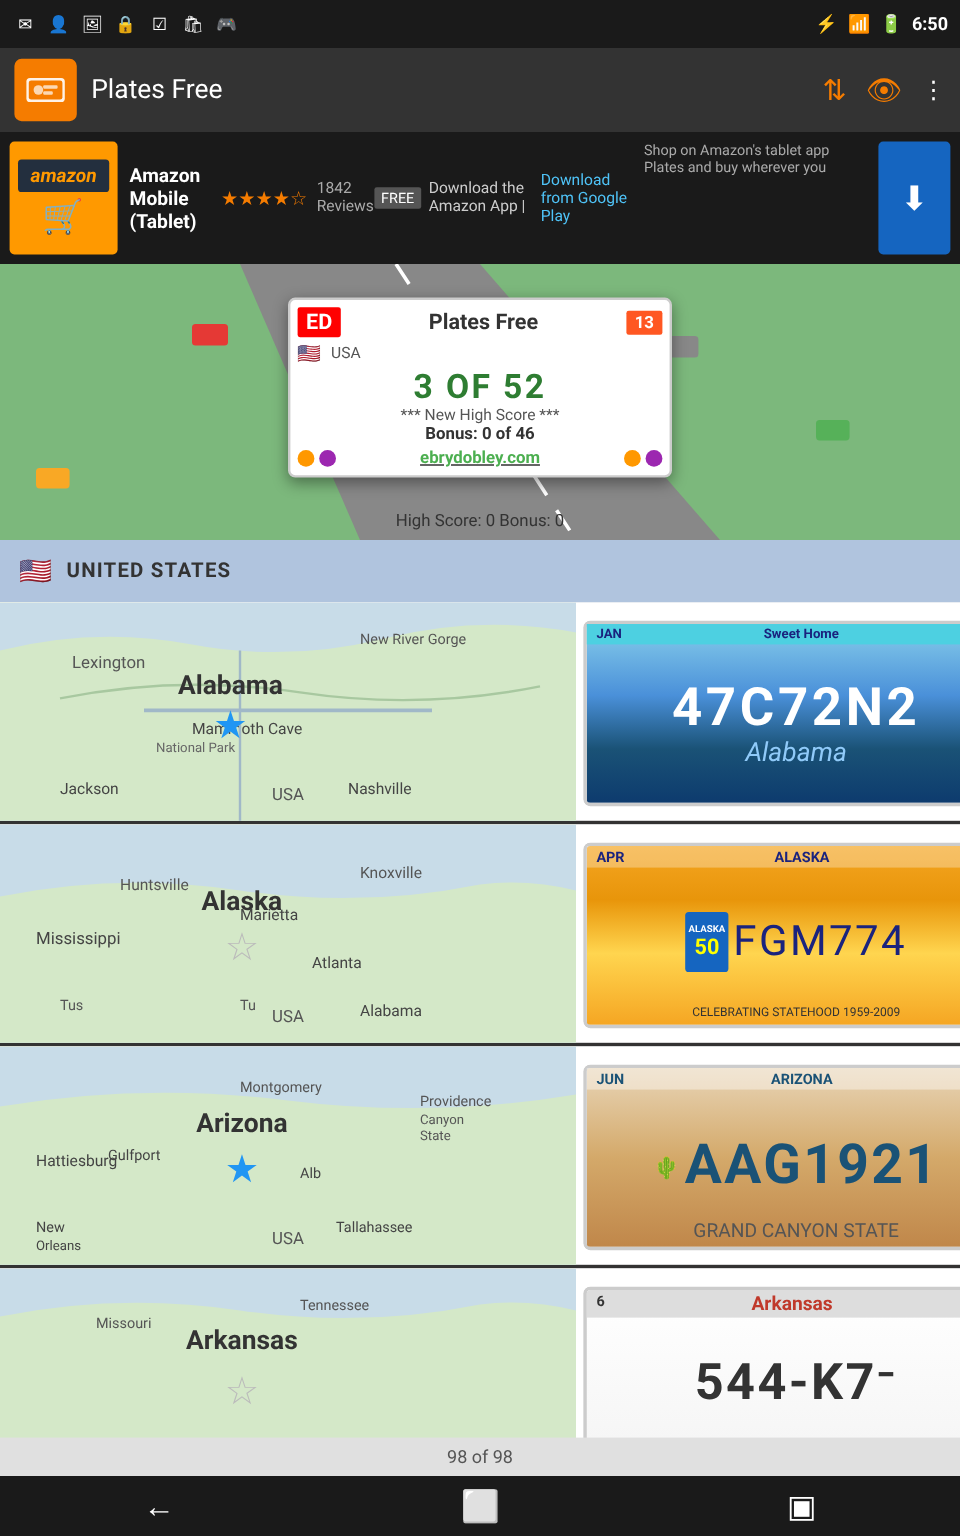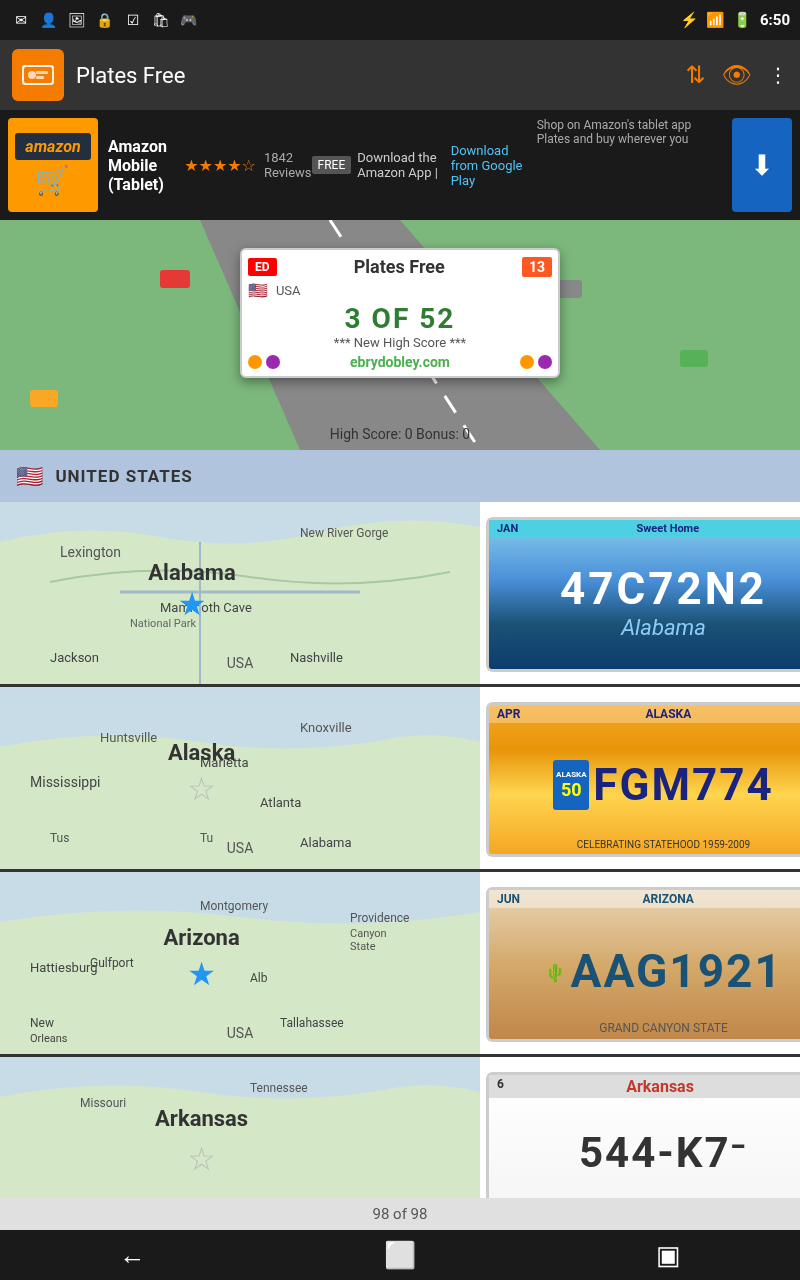--- a/index.html
+++ b/index.html
@@ -56,29 +56,29 @@
       position: absolute; top: 0; left: 0; width: 100%; height: 100%;
       background: linear-gradient(135deg, #8bc48b 0%, #7cb87c 40%, #999 55%, #888 60%, #7cb87c 65%, #6aaa6a 100%);
     }
     .plate-card {
       position: absolute; top: 28px; left: 50%; transform: translateX(-50%);
       width: 320px; background: white; border-radius: 6px;
       border: 2px solid #ccc; padding: 6px;
       box-shadow: 0 4px 12px rgba(0,0,0,0.4);
     }
     .plate-header { display: flex; align-items: center; justify-content: space-between; margin-bottom: 4px; }
-    .ed-badge { background: red; color: white; font-size: 12px; font-weight: bold; padding: 2px 7px; border-radius: 2px; }
+    .ed-badge { background: red; color: white; font-size: 18px; font-weight: bold; padding: 2px 7px; border-radius: 2px; }
     .plate-title { font-size: 18px; font-weight: bold; color: #333; }
     .num-badge { background: #ff5722; color: white; font-size: 14px; font-weight: bold; padding: 2px 7px; border-radius: 2px; }
     .plate-usa-row { display: flex; align-items: center; gap: 8px; margin-bottom: 2px; }
     .plate-usa-text { color: #555; font-size: 13px; }
     .plate-score { font-size: 28px; font-weight: bold; color: #2e7d32; letter-spacing: 2px; text-align: center; }
     .plate-new-high { color: #555; font-size: 13px; text-align: center; }
     .plate-bonus { color: #333; font-size: 14px; text-align: center; font-weight: bold; }
-    .plate-footer { display: flex; align-items: center; justify-content: space-between; margin-top: 4px; }
+    .plate-footer { display: flex; align-items: center; justify-content: space-between; margin-top: 4px; text-decoration: underline; }
     .dot-left { display: flex; gap: 4px; }
     .dot { width: 14px; height: 14px; border-radius: 50%; }
     .dot-orange { background: #ff9800; }
     .dot-purple { background: #9c27b0; }
     .ebry-logo { color: #4caf50; font-size: 14px; font-weight: bold; }
     .high-score-bar { position: absolute; bottom: 8px; left: 50%; transform: translateX(-50%); color: #333; font-size: 14px; white-space: nowrap; }
 
     
     #section-header {
       width: 800px; height: 52px; background: #b0c4de;
@@ -238,20 +238,21 @@
       <span class="ed-badge">ED</span>
       <span class="plate-title">Plates Free</span>
       <span class="num-badge">13</span>
     </div>
     <div class="plate-usa-row">
       <span style="font-size:16px;">🇺🇸</span>
       <span class="plate-usa-text">USA</span>
     </div>
     <div class="plate-score">3 OF 52</div>
     <div class="plate-new-high">*** New High Score ***</div>
+    <div class="plate-bonus">Bonus: 0 of 46</div>
     <div class="plate-footer">
       <div class="dot-left">
         <div class="dot dot-orange"></div>
         <div class="dot dot-purple"></div>
       </div>
       <span class="ebry-logo">ebrydobley.com</span>
       <div class="dot-left">
         <div class="dot dot-orange"></div>
         <div class="dot dot-purple"></div>
       </div>
@@ -325,21 +326,21 @@
           <div style="position:absolute;top:0;left:0;width:100%;display:flex;justify-content:space-between;padding:2px 8px;font-size:12px;font-weight:bold;color:#1a237e;background:rgba(255,255,255,0.3);">
             <span>APR</span>
             <span>ALASKA</span>
             <span>09</span>
           </div>
           <div style="display:flex;align-items:center;gap:4px;margin-top:10px;">
             <div style="background:#1565c0;width:36px;height:50px;border-radius:3px;display:flex;align-items:center;justify-content:center;flex-direction:column;">
               <span style="color:white;font-size:8px;font-weight:bold;">ALASKA</span>
               <span style="color:yellow;font-size:18px;font-weight:bold;">50</span>
             </div>
-            <div style="font-size:44px;font-weight:bold;color:#1a237e;letter-spacing:2px;">FGM774</div>
+            <div style="font-size:35px;font-weight:normal;color:#1a237e;letter-spacing:2px;">FGM774</div>
           </div>
           <div style="font-size:10px;color:#333;position:absolute;bottom:4px;">CELEBRATING STATEHOOD 1959-2009</div>
         </div>
       </div>
     </div>
   </div>
 
   <div class="state-row">
     <div class="state-map arizona-map-bg">
       <svg width="480" height="185" style="position:absolute;top:0;left:0;" viewBox="0 0 480 185">
@@ -365,21 +366,21 @@
         <div class="plate-arizona" style="position:relative;">
           <div style="position:absolute;top:0;left:0;width:100%;display:flex;justify-content:space-between;padding:2px 8px;font-size:12px;font-weight:bold;color:#1a5276;background:rgba(255,255,255,0.4);">
             <span>JUN</span>
             <span>ARIZONA</span>
             <span>08</span>
           </div>
           <div style="display:flex;align-items:center;gap:4px;margin-top:12px;">
             <div style="font-size:18px;color:#7a5c2e;margin-top:4px;">🌵</div>
             <div style="font-size:46px;font-weight:bold;color:#1a5276;letter-spacing:2px;">AAG1921</div>
           </div>
-          <div style="font-size:12px;color:#555;position:absolute;bottom:4px;">GRAND CANYON STATE</div>
+          <div style="font-size:16px;color:#555;position:absolute;bottom:4px;">GRAND CANYON STATE</div>
         </div>
       </div>
     </div>
   </div>
 
   <div class="state-row state-row-arkansas" style="height:175px;">
     <div class="state-map arkansas-map-bg" style="height:175px;">
       <svg width="480" height="175" style="position:absolute;top:0;left:0;" viewBox="0 0 480 175">
         <rect width="480" height="175" fill="#c8dce8"></rect>
         <path d="M0,40 Q100,20 200,35 Q300,50 400,30 Q440,25 480,35 L480,175 L0,175 Z" fill="#d4e8c8"></path>

